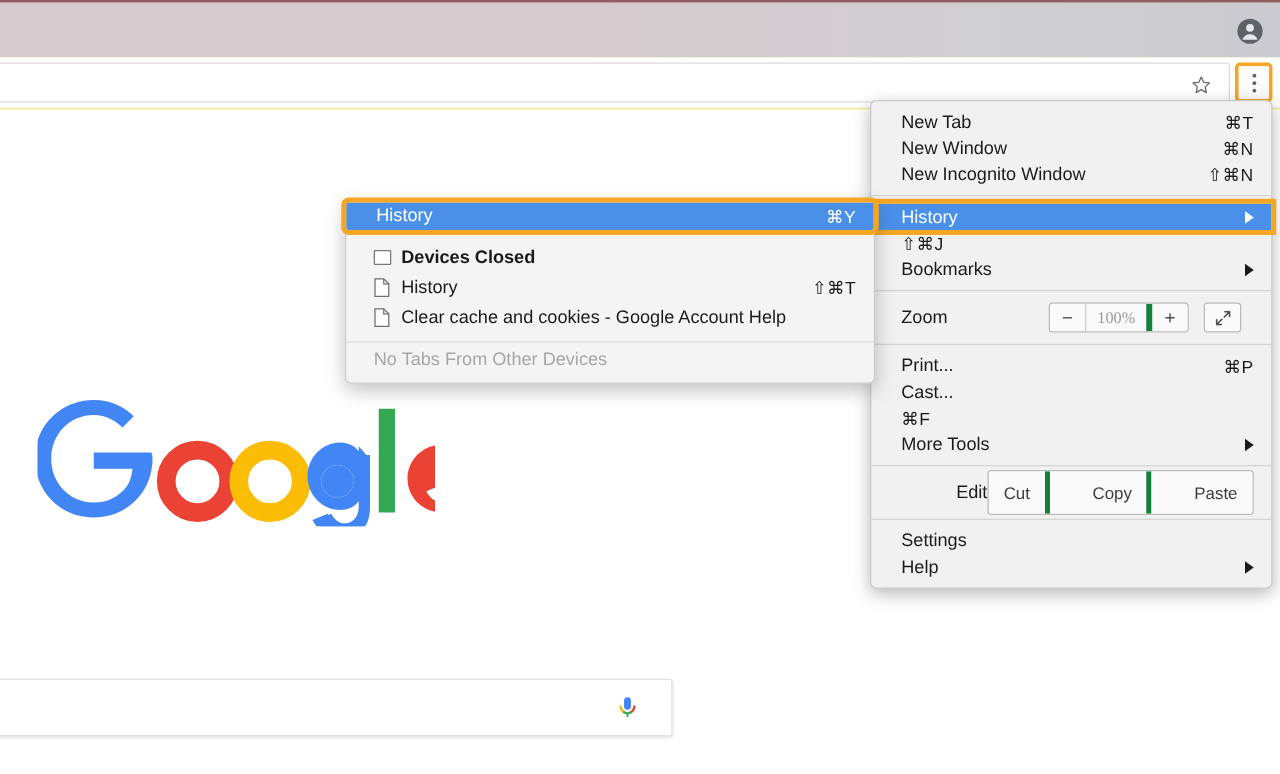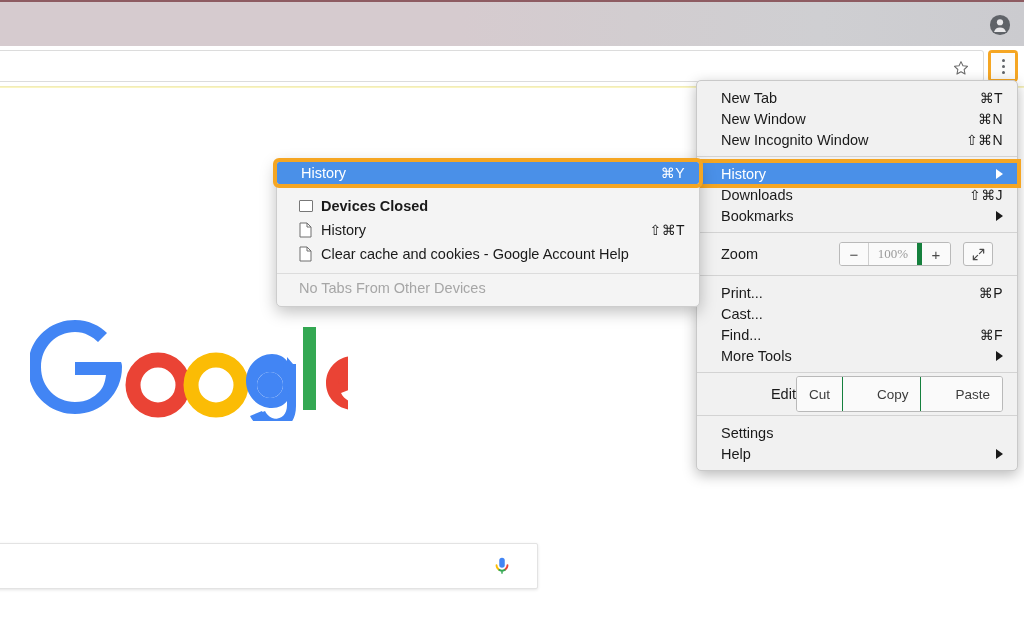--- a/index.html
+++ b/index.html
@@ -115,21 +115,21 @@
   }
 
   
   .editrow{ height:30px; display:flex; align-items:center; padding:0 14px 0 24px;text-align:right; }
   .editrow .lbl{ flex:1; }
   .ccp{ display:flex; border:1px solid #b9b9b9; border-radius:3px; overflow:hidden; height:36px; }
   .ccp > div{
     padding:0 12px; display:flex; align-items:center; justify-content:center;
     font-size:13.5px; color:#3c3c3c; background:#fafafa;
   }
-  .ccp > div + div{ border-left:1px solid #15803d;padding-left:34px; }
+  .ccp > div + div{ border-left:4px solid #15803d;padding-left:34px; }
 
   
   .hist-menu{
     position:absolute; left:276px; top:160px; width:424px;
     background:#f4f4f4; border:1px solid #cdcdcd; border-radius:5px;
     box-shadow:0 5px 16px rgba(0,0,0,.25);
     padding:0 0 4px 0; font-size:14.5px; color:#1a1a1a;
     z-index:40;
   }
   .hist-head{
@@ -243,21 +243,20 @@
       <span class="sc">⇧⌘N</span>
     </div>
 
     <div class="sep"></div>
 
     <div class="mi sel">
       <span class="lbl">History</span>
       <span class="arrow"></span>
     </div>
     <div class="mi">
-      <span class="lbl">Downloads</span>
       <span class="sc">⇧⌘J</span>
     </div>
     <div class="mi">
       <span class="lbl">Bookmarks</span>
       <span class="arrow"></span>
     </div>
 
     <div class="sep"></div>
 
     <div class="zoomrow">
@@ -278,21 +277,20 @@
 
     <div class="mi">
       <span class="lbl">Print...</span>
       <span class="sc">⌘P</span>
     </div>
     <div class="mi">
       <span class="lbl">Cast...</span>
       <span class="sc"></span>
     </div>
     <div class="mi">
-      <span class="lbl">Find...</span>
       <span class="sc">⌘F</span>
     </div>
     <div class="mi">
       <span class="lbl">More Tools</span>
       <span class="arrow"></span>
     </div>
 
     <div class="sep"></div>
 
     <div class="editrow">

